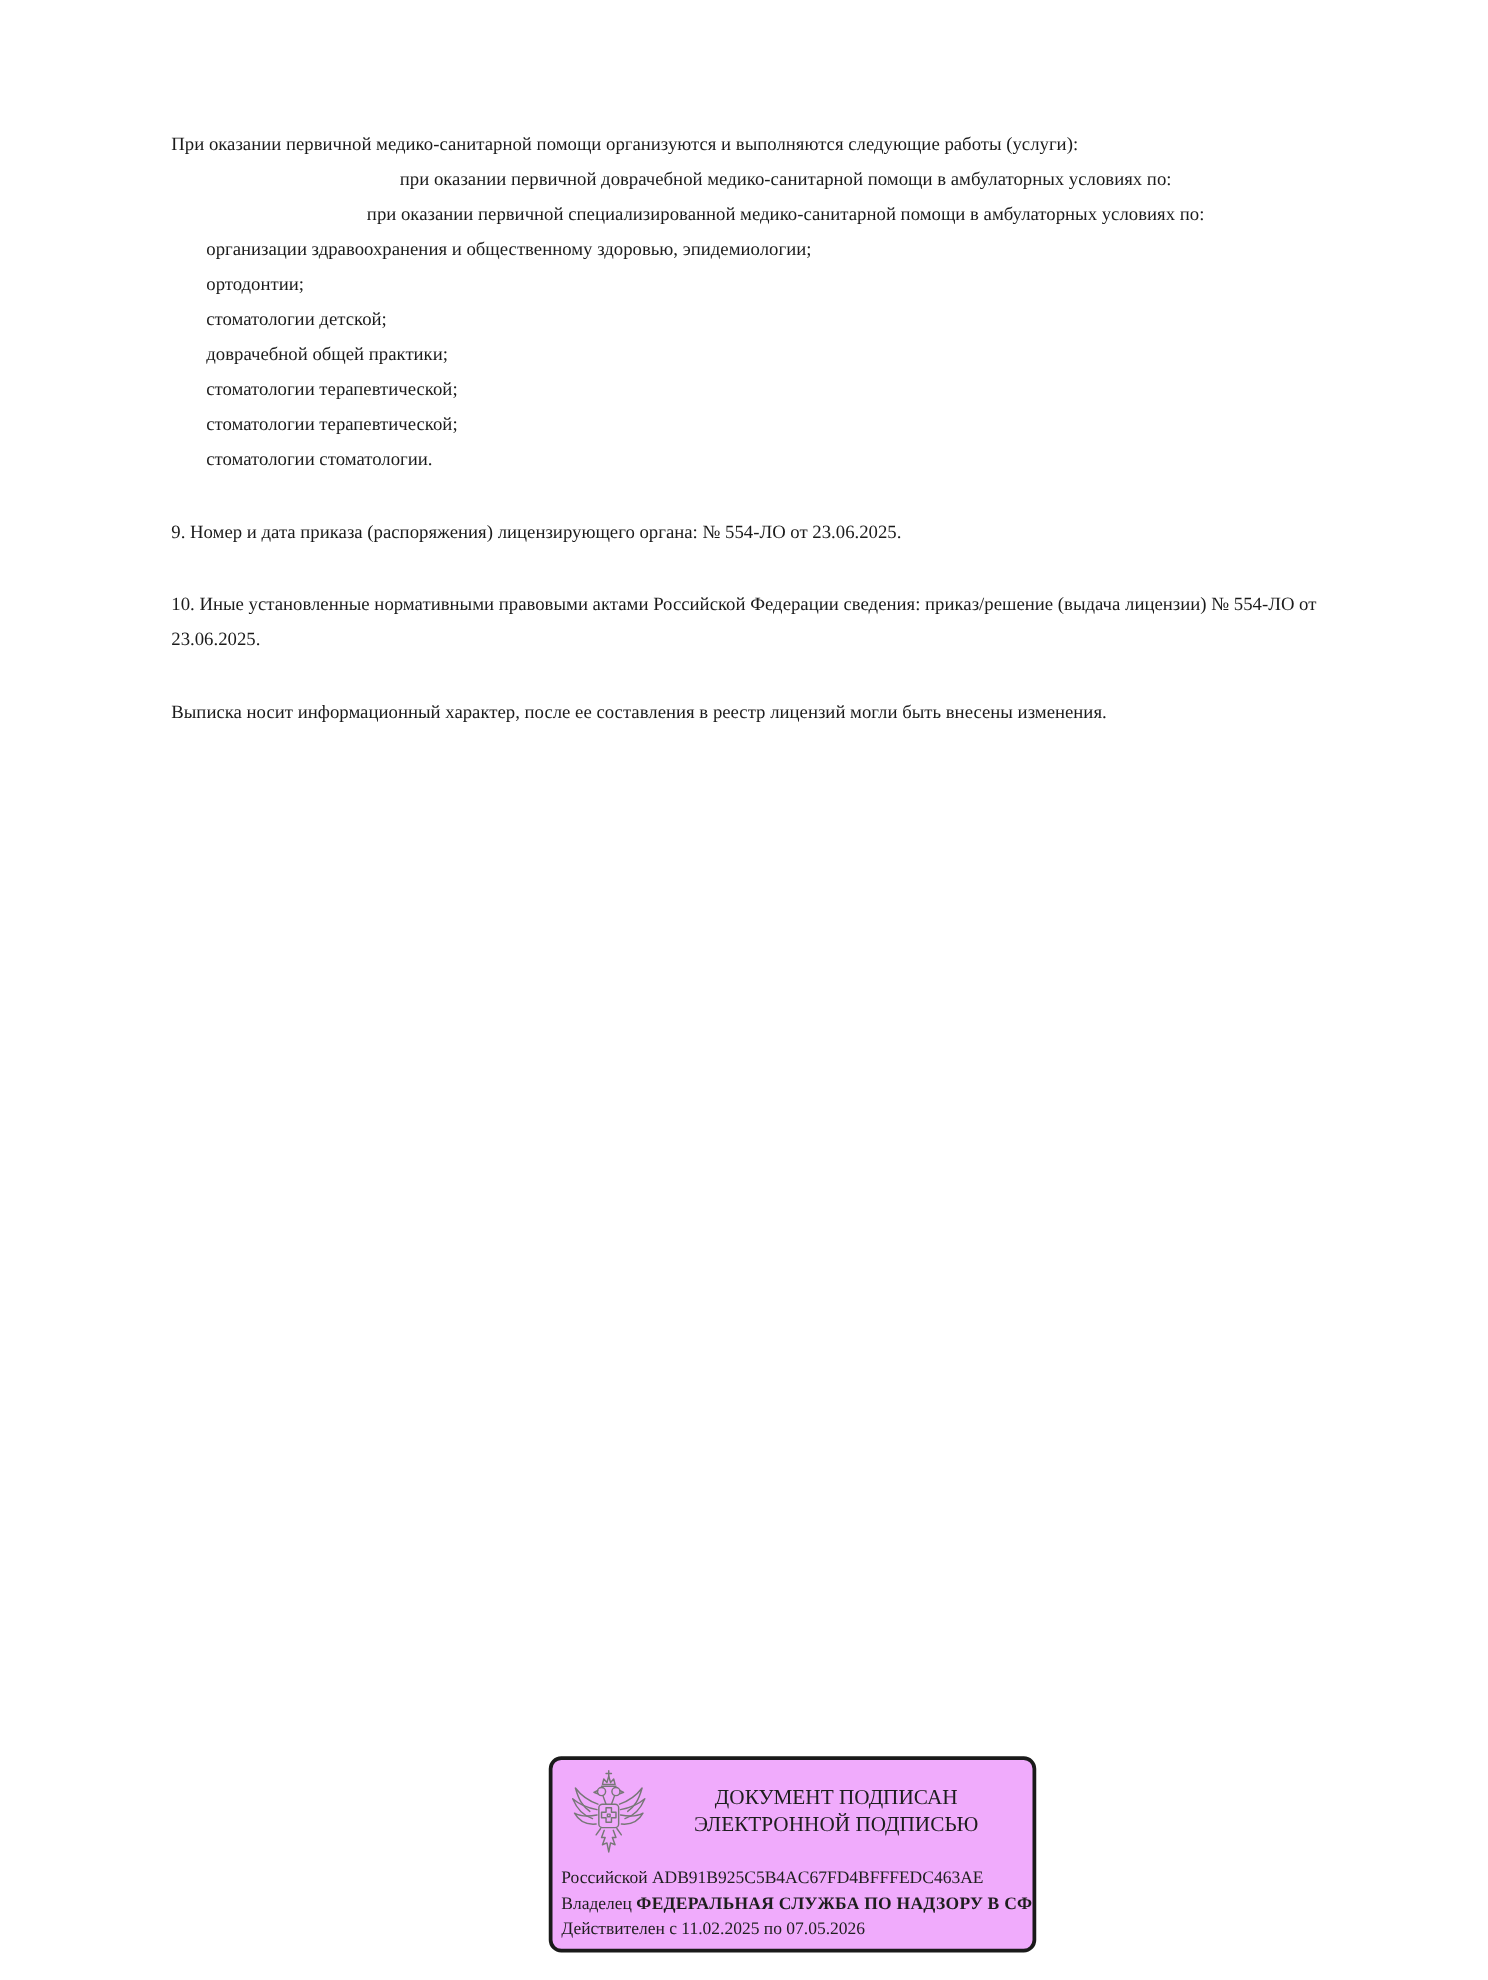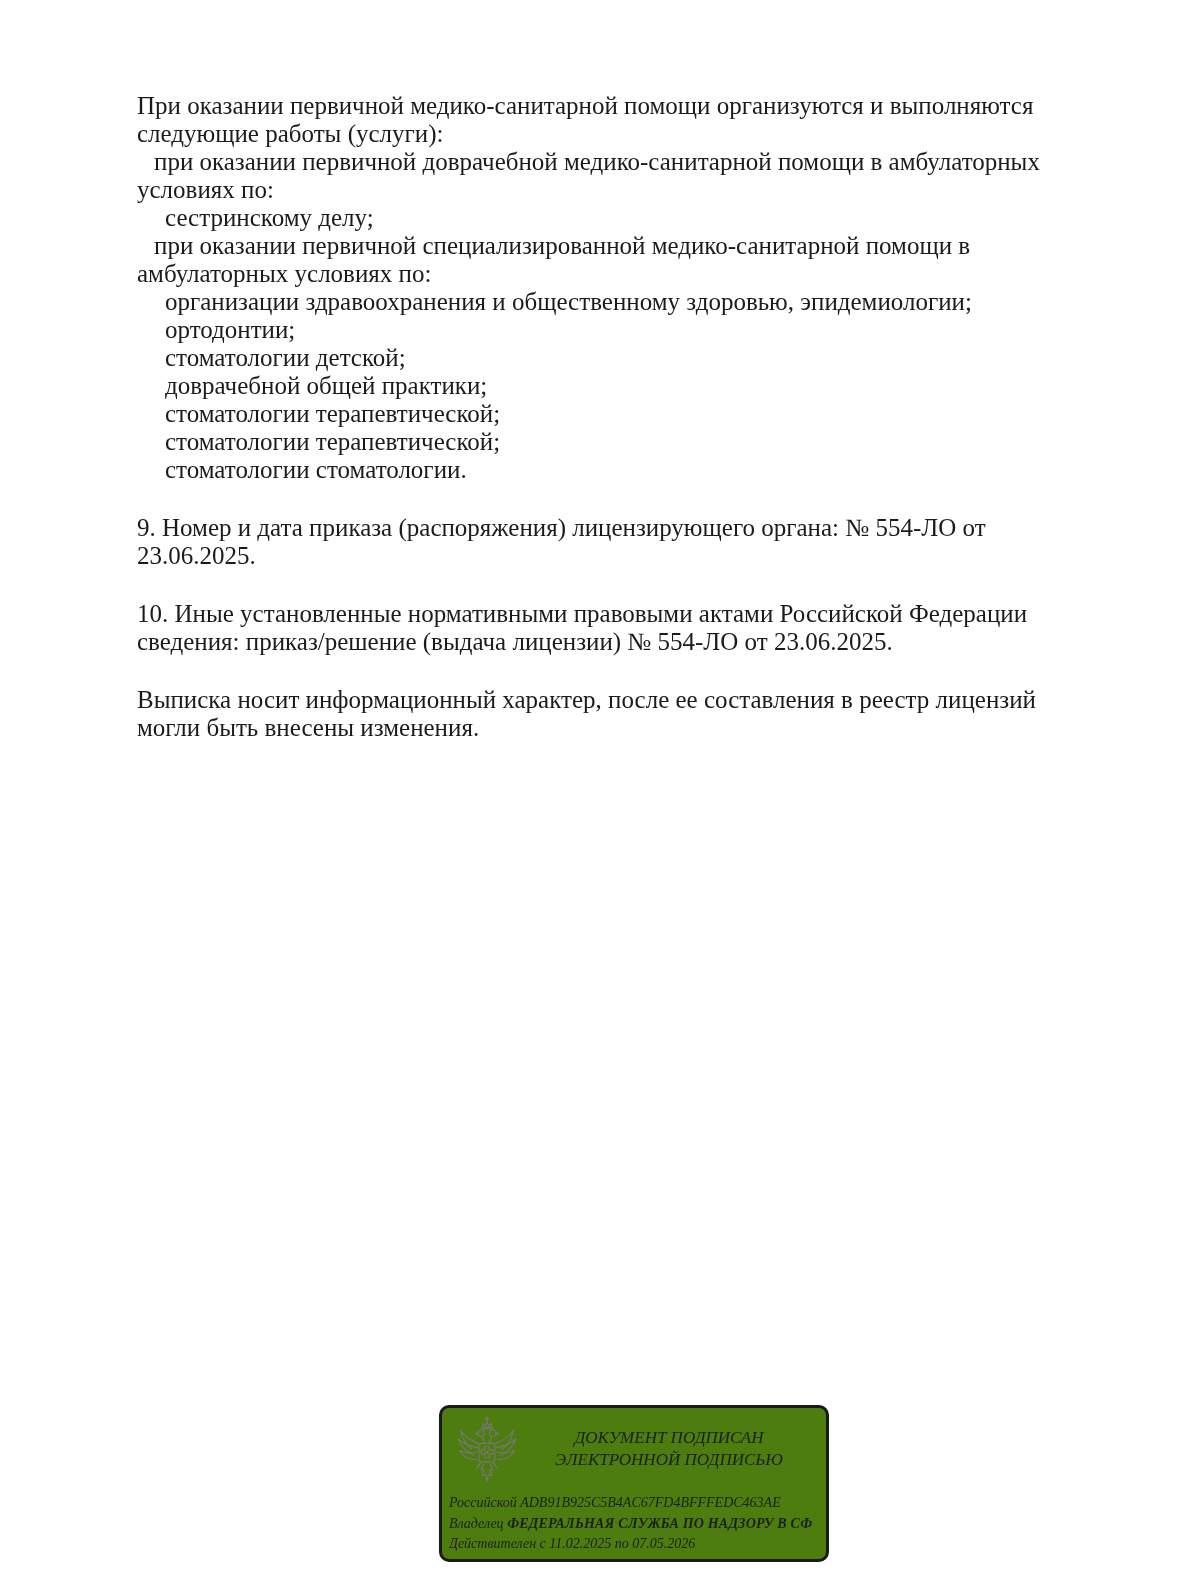--- a/index.html
+++ b/index.html
@@ -11,44 +11,43 @@
     position: relative;
     width: 1190px;
     height: 1584px;
     font-family: "Liberation Serif", serif;
     color: #1b1b1b;
     overflow: hidden;
   }
   .doc-content {
     position: absolute;
     left: 137px;
-    top: 92px;
+    top: 102px;
     width: 966px;
-    font-size: 25px;
+    font-size: 15px;
     line-height: 28px;
     font-family: Liberation Serif, serif;
   }
   .para { margin: 0; }
-  .p-hang { text-indent: 17px; }
+  .p-hang { text-indent: 17px; text-align: center; }
   .p-item { padding-left: 28px; }
   .p-gap  { margin-top: 30px; }
 
   
   .stamp {
     position: absolute;
     left: 439px;
     top: 1405px;
     width: 390px;
     height: 157px;
     box-sizing: border-box;
     border: 3px solid #1a1a1a;
     border-radius: 10px;
-    background: #4d7c0f;
+    background: #f0abfc;
     overflow: hidden;
-    font-style: italic;
   }
   .stamp-top {
     display: flex;
     align-items: flex-start;
     padding: 5px 6px 0 14px;
   }
   .stamp-emblem {
     flex: 0 0 auto;
     margin-top: 2px;
   }
@@ -69,21 +68,20 @@
   .stamp-line { white-space: nowrap; overflow: hidden; }
   .stamp-line b { letter-spacing: 0.2px; }
 </style>
 </head>
 <body>
 
 <div class="doc-content">
 
   <p class="para">При оказании первичной медико-санитарной помощи организуются и выполняются следующие работы (услуги):</p>
   <p class="para p-hang">при оказании первичной доврачебной медико-санитарной помощи в амбулаторных условиях по:</p>
-  <p class="para p-item">сестринскому делу;</p>
   <p class="para p-hang">при оказании первичной специализированной медико-санитарной помощи в амбулаторных условиях по:</p>
   <p class="para p-item">организации здравоохранения и общественному здоровью, эпидемиологии;</p>
   <p class="para p-item">ортодонтии;</p>
   <p class="para p-item">стоматологии детской;</p>
   <p class="para p-item">доврачебной общей практики;</p>
   <p class="para p-item">стоматологии терапевтической;</p>
   <p class="para p-item">стоматологии терапевтической;</p>
   <p class="para p-item">стоматологии стоматологии.</p>
 
   <p class="para p-gap">9. Номер и дата приказа (распоряжения) лицензирующего органа: № 554-ЛО от 23.06.2025.</p>

